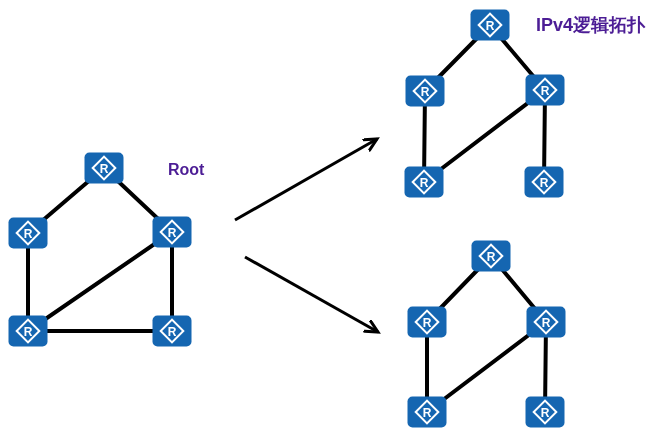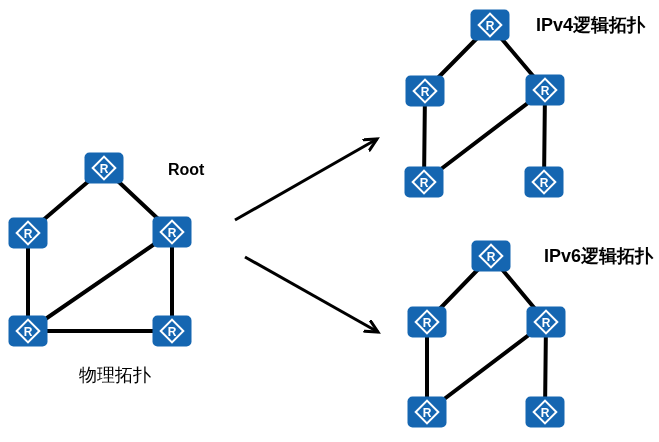--- a/index.html
+++ b/index.html
@@ -20,21 +20,21 @@
   svg.canvas {
     position: absolute;
     left: 0;
     top: 0;
     width: 659px;
     height: 442px;
     display: block;
   }
   .label {
     position: absolute;
-    color: #000000;
+    color: #4c1d95;
     white-space: nowrap;
     line-height: 1.1;
   }
   .label-root {
     left: 168px;
     top: 161px;
     font-size: 16px;
     font-weight: bold;
   }
   .label-physical {
@@ -162,17 +162,15 @@
         </g>
         <g transform="translate(545,412)">
           <rect x="-19.5" y="-15.5" width="39" height="31" rx="5" fill="#1566b1"></rect>
           <rect x="-8" y="-8" width="16" height="16" transform="rotate(45)" fill="none" stroke="#ffffff" stroke-width="2"></rect>
           <text y="4.5" text-anchor="middle" font-size="12" font-weight="bold" font-family="&quot;Liberation Sans&quot;, sans-serif" fill="#ffffff">R</text>
         </g>
       </g>
   </svg>
 
   <div class="label label-root">Root</div>
-  <div class="label label-physical">物理拓扑</div>
   <div class="label label-ipv4">IPv4逻辑拓扑</div>
-  <div class="label label-ipv6">IPv6逻辑拓扑</div>
 
 </div>
 
 </body></html>

